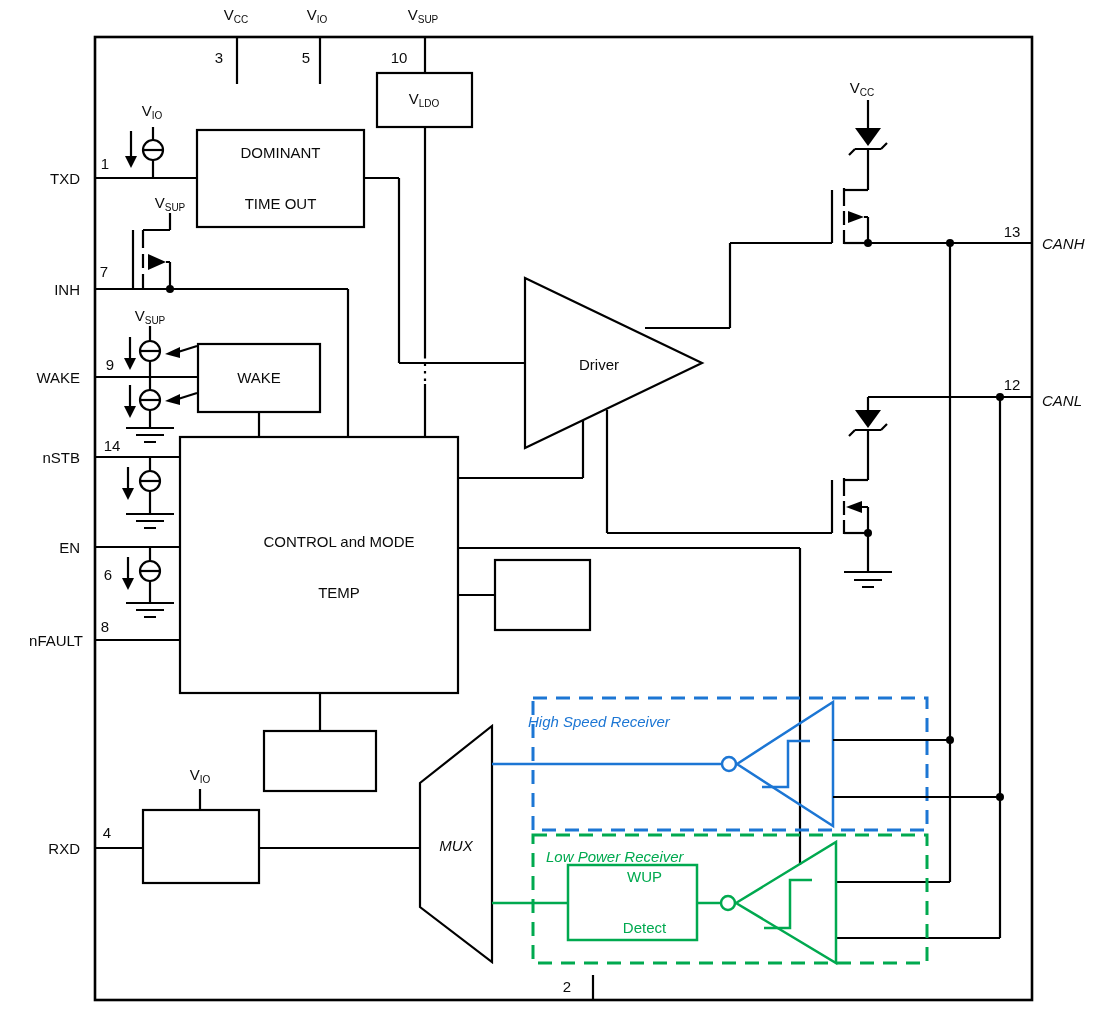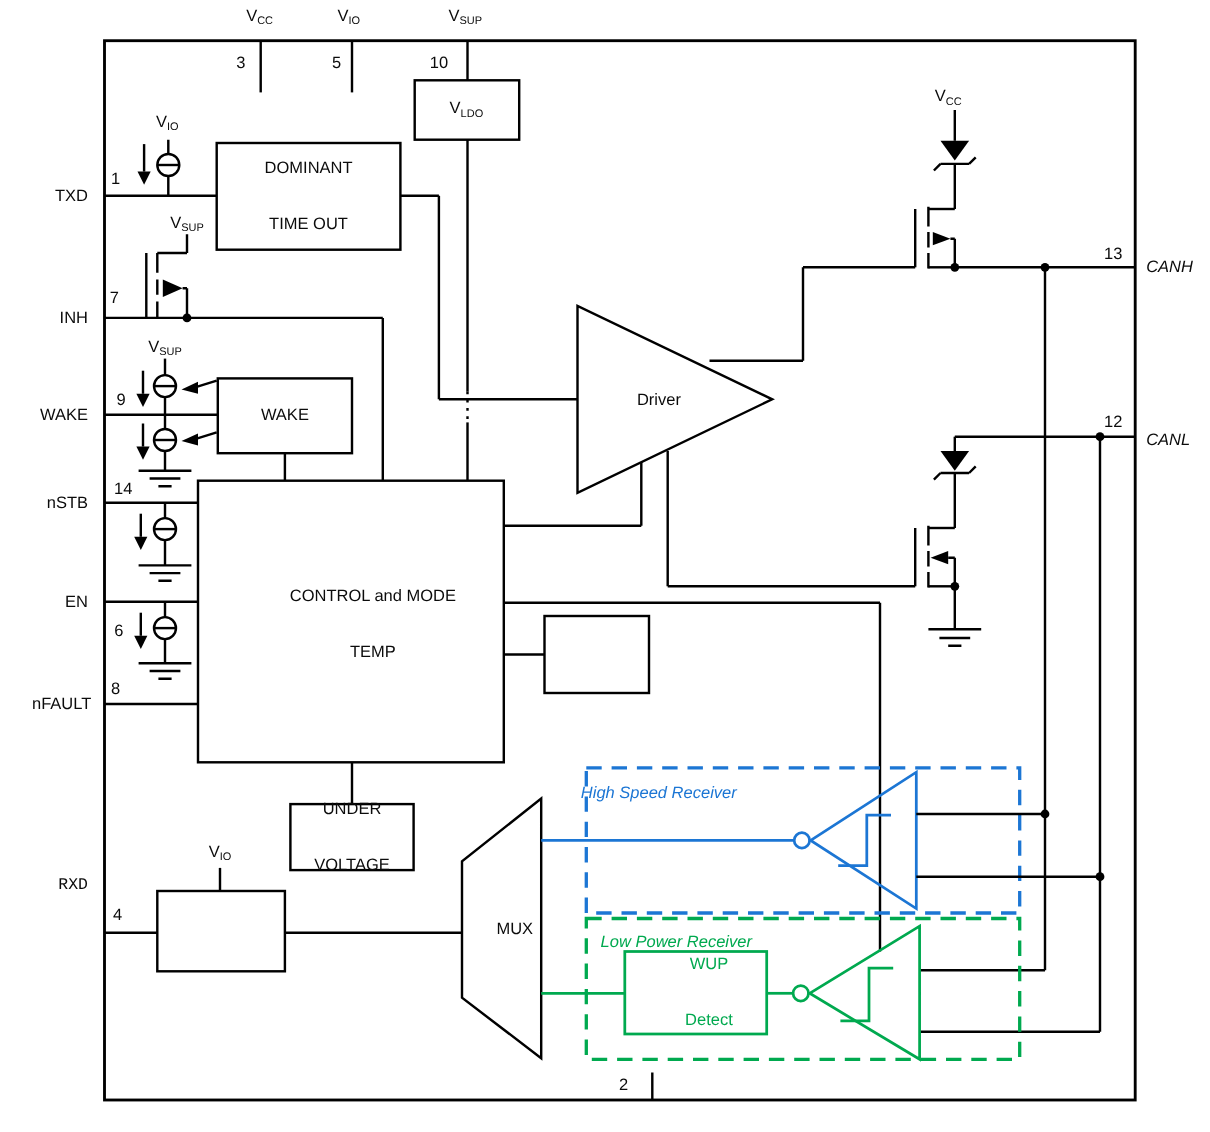--- a/index.html
+++ b/index.html
@@ -246,21 +246,21 @@
 <div class="lbl c" style="left:423px;top:16px;"><span>V</span><sub class="s">SUP</sub></div>
 <div class="lbl c num" style="left:399px;top:57px;">10</div>
 <div class="lbl c" style="left:424px;top:100px;"><span>V</span><sub class="s">LDO</sub></div>
 
 <div class="lbl r" style="left:80px;top:178px;">TXD</div>
 <div class="lbl r" style="left:80px;top:289px;">INH</div>
 <div class="lbl r" style="left:80px;top:377px;">WAKE</div>
 <div class="lbl r" style="left:80px;top:457px;">nSTB</div>
 <div class="lbl r" style="left:80px;top:547px;">EN</div>
 <div class="lbl r" style="left:83px;top:640px;">nFAULT</div>
-<div class="lbl r" style="left:80px;top:805px;font-family:Liberation Mono, monospace;">RXD</div>
+<div class="lbl r" style="left:80px;top:848px;">RXD</div>
 
 <div class="lbl c num" style="left:105px;top:163px;">1</div>
 <div class="lbl c num" style="left:104px;top:271px;">7</div>
 <div class="lbl c num" style="left:110px;top:364px;">9</div>
 <div class="lbl c num" style="left:112px;top:445px;">14</div>
 <div class="lbl c num" style="left:108px;top:574px;">6</div>
 <div class="lbl c num" style="left:105px;top:626px;">8</div>
 <div class="lbl c num" style="left:107px;top:832px;">4</div>
 
 <div class="lbl c num" style="left:1012px;top:231px;">13</div>
@@ -281,25 +281,21 @@
   <span>DOMINANT</span>
       <span>TIME OUT</span>
 </div>
 <div class="block-label" style="left:198px;top:344px;width:122px;height:68px;">
   <span>WAKE</span>
 </div>
 <div class="block-label" style="left:180px;top:437px;width:278px;height:260px;margin-left:20px;">
   <span>CONTROL and MODE</span>
       <span>TEMP</span>
 </div>
-<div class="block-label" style="left:264px;top:731px;width:112px;height:60px;">
-  <span>UNDER</span>
-      <span>VOLTAGE</span>
-</div>
-<div class="lbl c" style="left:468px;top:845px;">MUX</div>
+<div class="lbl c" style="left:456px;top:845px;font-style:italic;">MUX</div>
 <div class="lbl c" style="left:599px;top:364px;">Driver</div>
 <div class="lbl l txt-blue" style="left:528px;top:721px;">High Speed Receiver</div>
 <div class="lbl l txt-green" style="left:546px;top:856px;">Low Power Receiver</div>
 <div class="block-label txt-green" style="left:568px;top:865px;width:153px;height:75px;">
   <span>WUP</span>
       <span>Detect</span>
 </div>
 
 </div>
 

